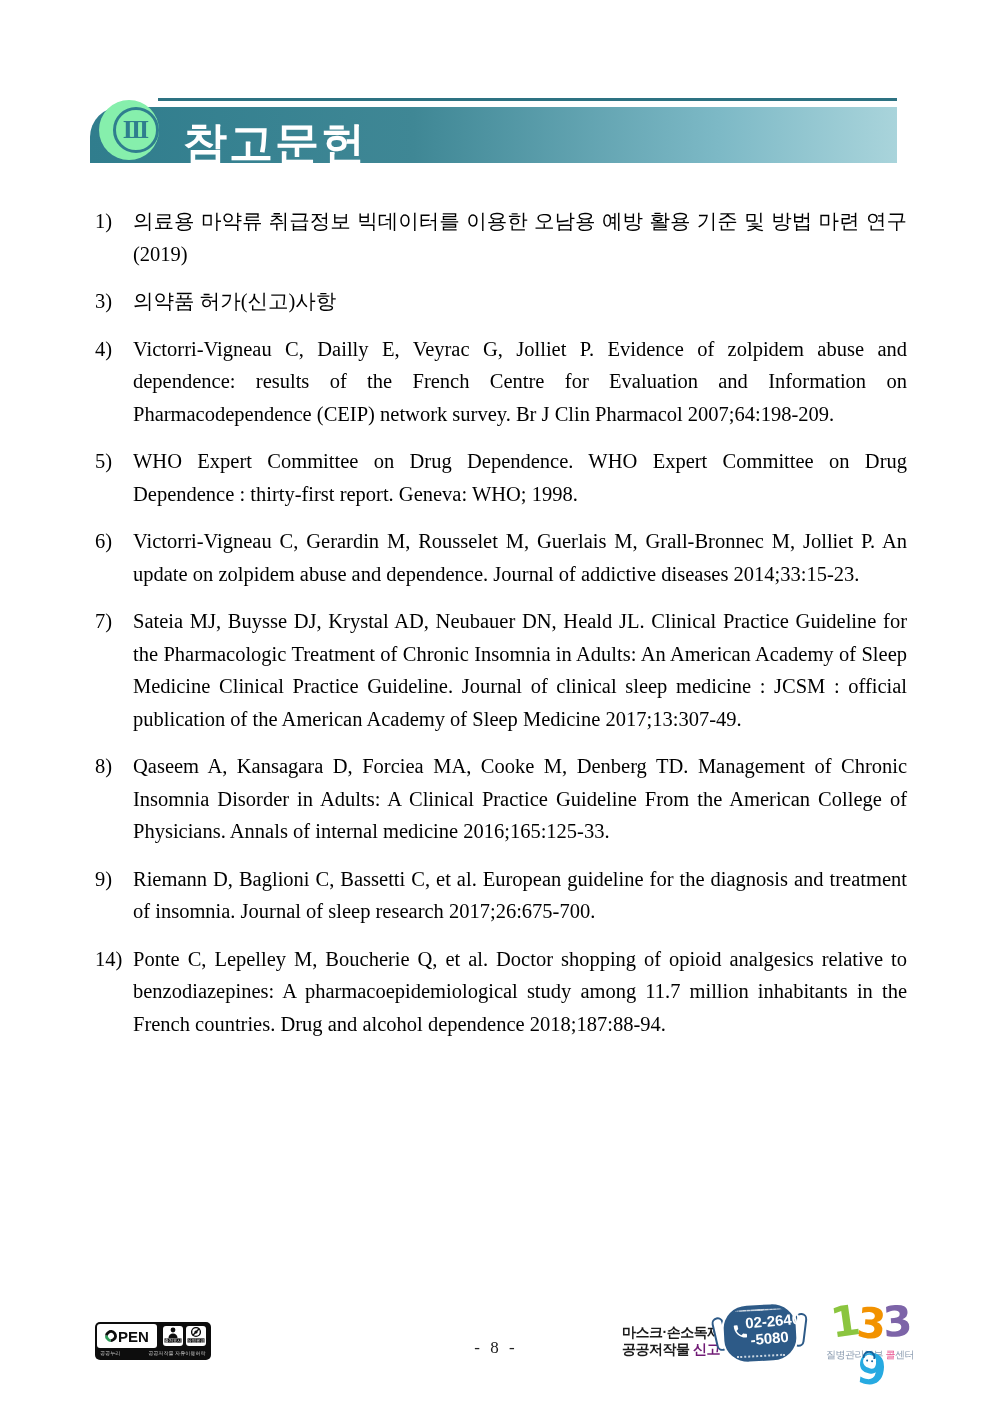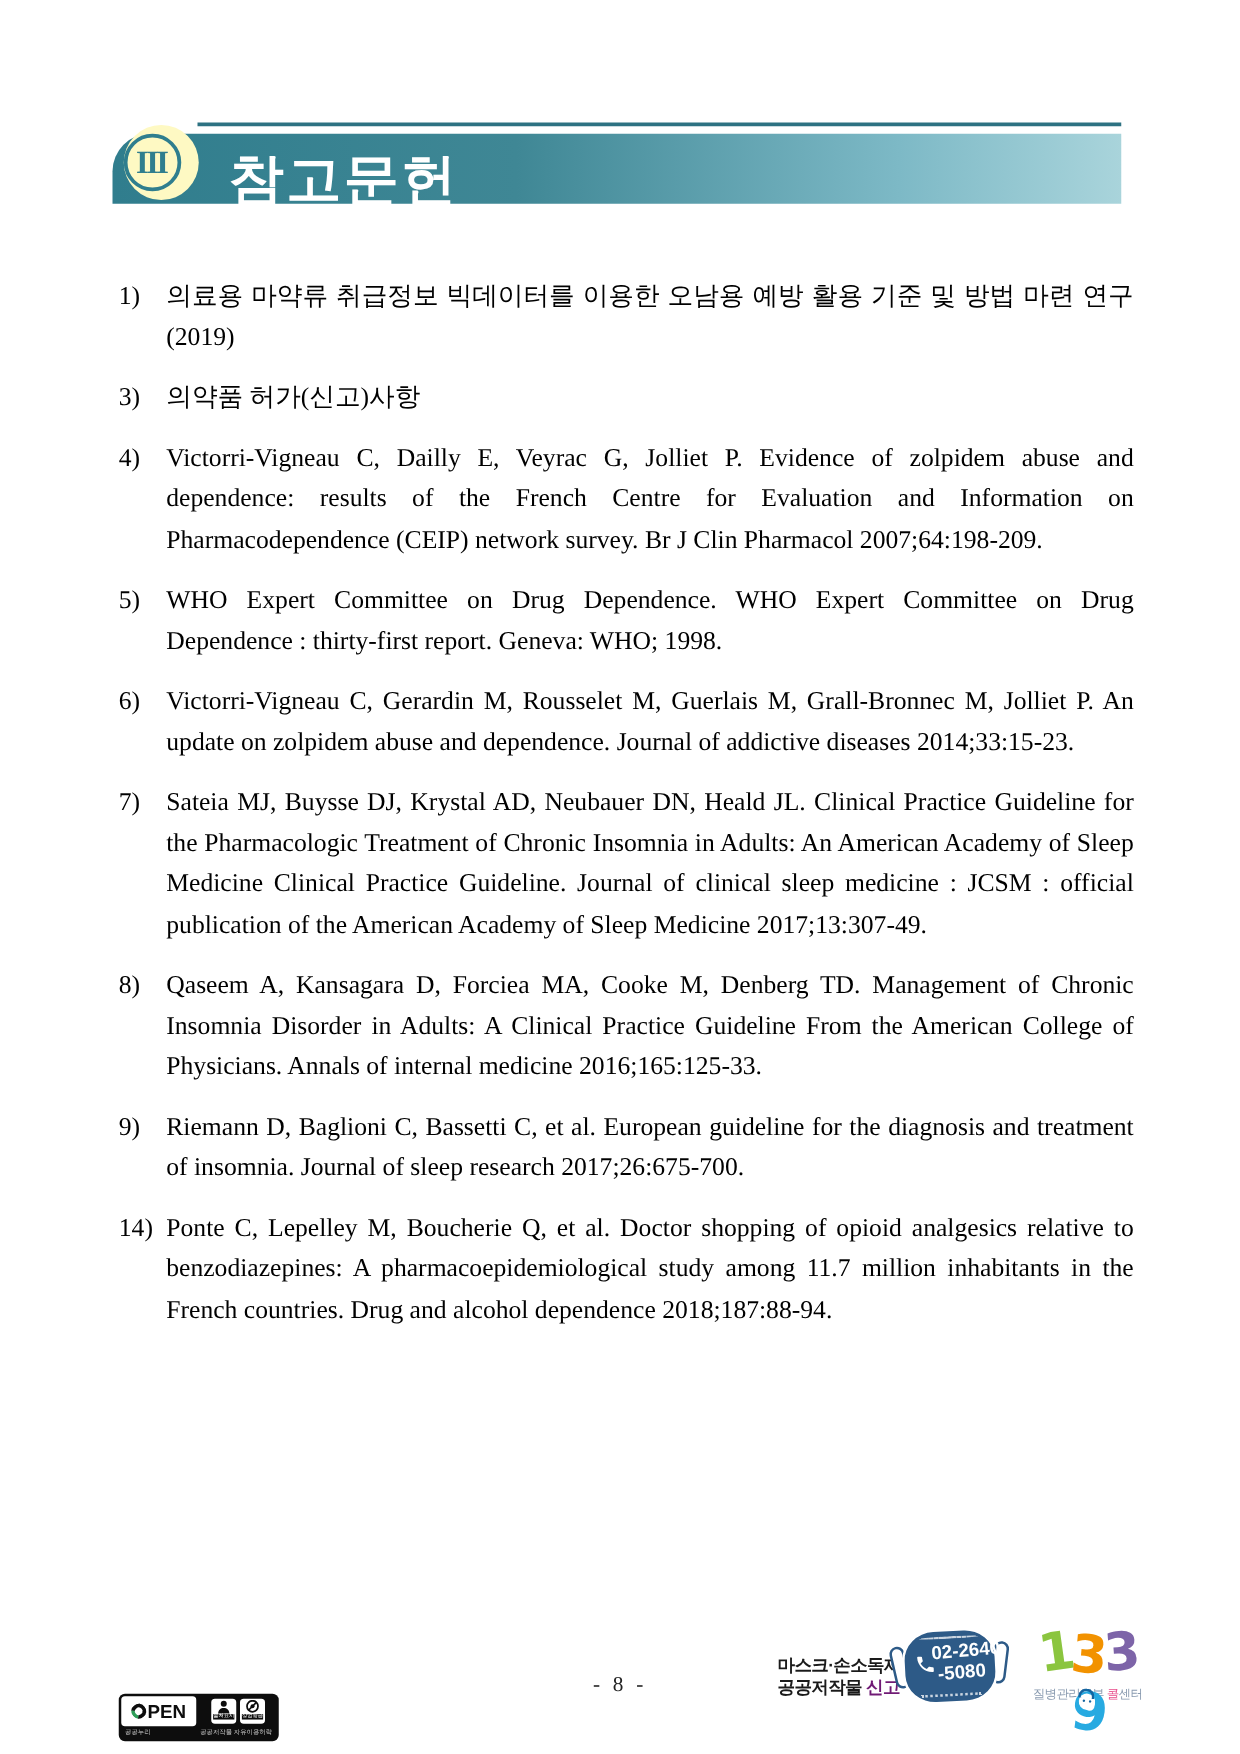--- a/index.html
+++ b/index.html
@@ -13,53 +13,52 @@
     position:absolute;left:158px;top:98px;width:739px;height:3px;
     background:#2d7282;
   }
   .banner{
     position:absolute;left:90px;top:107px;width:807px;height:56px;
     background:linear-gradient(90deg,#307d8d 0%,#3f8795 40%,#7db9c6 78%,#a9d4db 100%);
     border-top-left-radius:30px;
   }
   .banner-icon{
     position:absolute;left:99px;top:100px;width:60px;height:60px;
-    background:#fef9c3;border-radius:50%;
-    display:flex;align-items:center;justify-content:flex-start;
+    background:#86efac;border-radius:50%;
+    display:flex;align-items:center;justify-content:flex-end;
     box-sizing:border-box;
   }
   .banner-icon-ring{
     width:46px;height:46px;border:3px solid #2f7e8e;border-radius:50%;
     box-sizing:border-box;display:flex;align-items:center;justify-content:center;
     color:#2f7e8e;font-weight:bold;font-size:26px;line-height:1;
     font-family:"Liberation Serif","DejaVu Serif",serif;letter-spacing:-2px;
     padding-right:2px;
   }
   .banner-title{
     position:absolute;left:183px;top:114px;
     font-family:"Liberation Sans","DejaVu Sans",sans-serif;
     font-weight:700;font-size:44px;color:#ffffff;letter-spacing:2px;
   }
   
   .ref-list{
     position:absolute;left:95px;top:205px;width:812px;
     font-size:20.5px;line-height:32.5px;text-align:justify;
   }
   .ref-item{
-    padding-left:38px;text-indent:-38px;margin-bottom:15px;margin-top:16px;
+    padding-left:38px;text-indent:-38px;margin-bottom:15px;
   }
   .ref-num{
     display:inline-block;width:38px;text-indent:0;
   }
   
   .kogl{
-    position:absolute;left:95px;top:1322px;width:128px;height:38px;
+    position:absolute;left:95px;top:1322px;width:116px;height:38px;
     background:#0d0d0d;border-radius:5px;padding:2px;box-sizing:border-box;
     font-family:"Liberation Sans","DejaVu Sans",sans-serif;
-    margin-top:33px;
   }
   .kogl-top{display:flex;height:24px;gap:2px;}
   .kogl-open{
     background:#ffffff;border-radius:3px;flex:0 0 60px;
     display:flex;align-items:center;justify-content:center;
     font-weight:bold;font-size:15px;color:#0d0d0d;letter-spacing:0;
   }
   .o-ring{
     width:12px;height:12px;border:3px solid #0d0d0d;border-left-color:#2f9e59;
     border-radius:50%;display:inline-block;box-sizing:border-box;

